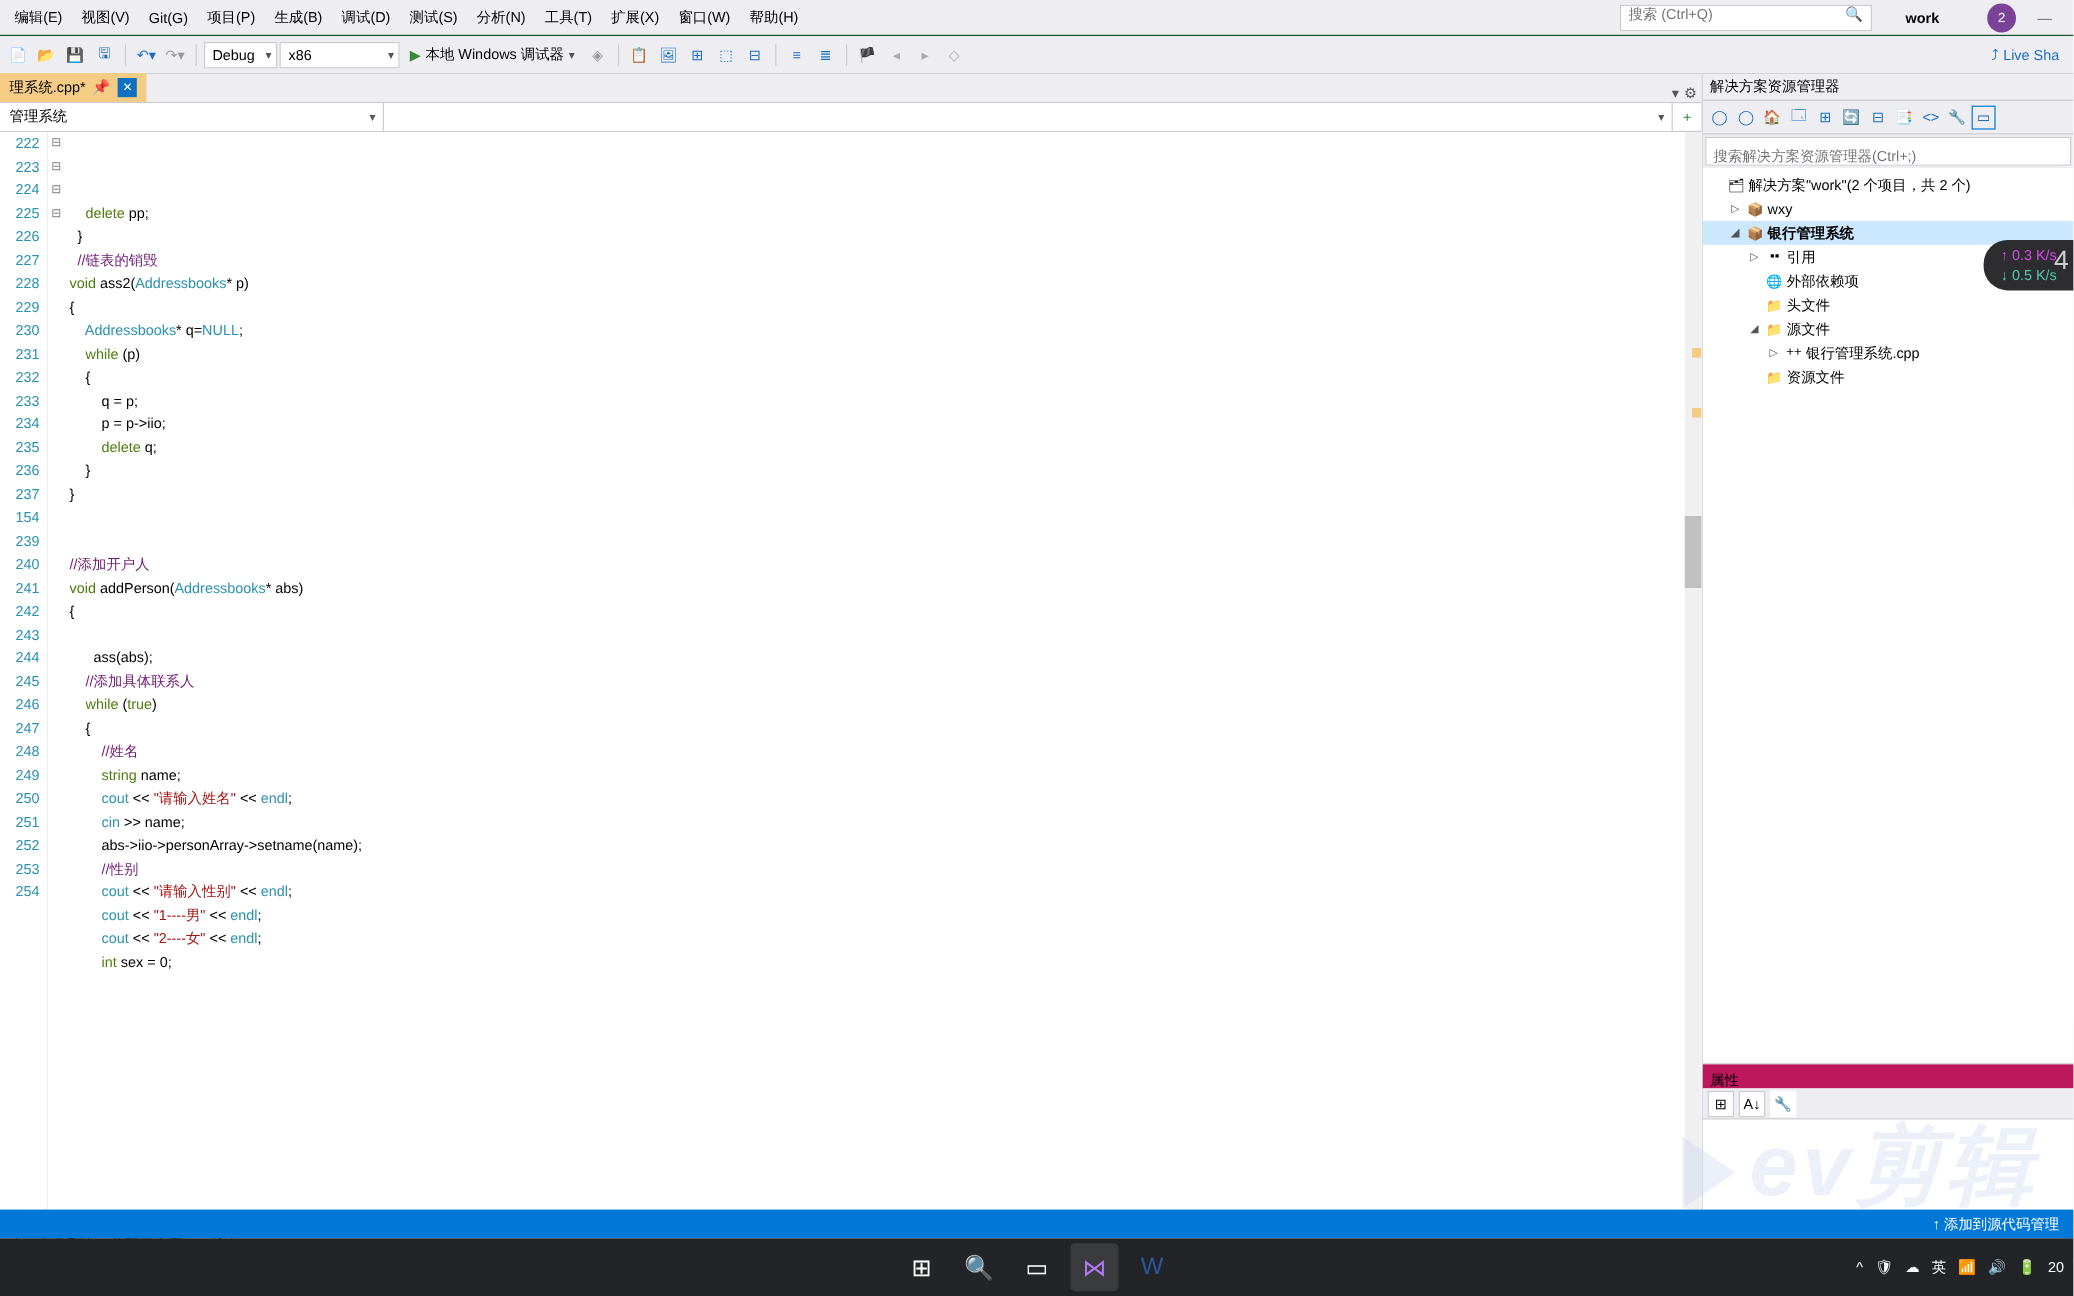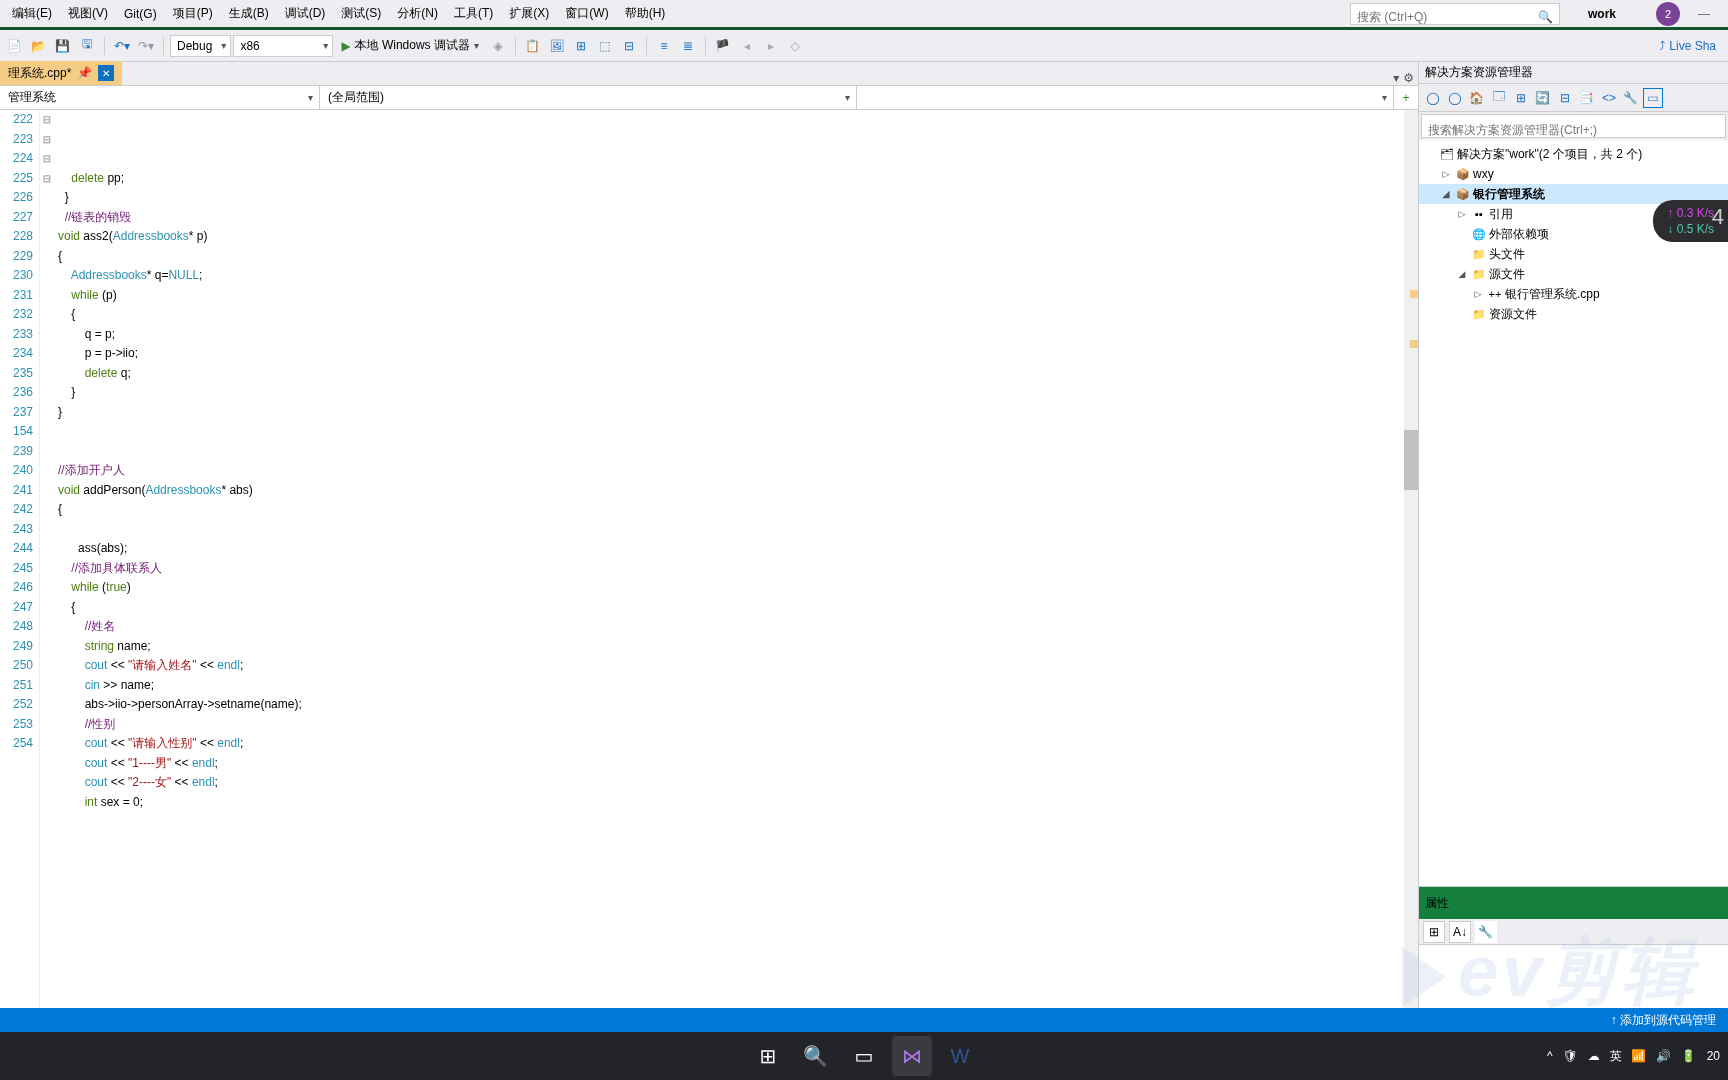--- a/index.html
+++ b/index.html
@@ -1,19 +1,19 @@
 <!DOCTYPE html>
 <html><head>
 <meta charset="utf-8">
 <style>
 *{box-sizing:border-box;margin:0;padding:0;font-family:"Microsoft YaHei","Segoe UI",sans-serif;font-size:12px}
 body{width:1728px;height:1080px;background:#fff;overflow:hidden;position:relative}
-.menubar{height:30px;background:#eeeef2;display:flex;align-items:center;padding:0 4px;border-bottom:3px solid #14532d}
+.menubar{height:30px;background:#eeeef2;display:flex;align-items:center;padding:0 4px;border-bottom:1px solid #14532d}
 .menubar .mi{padding:4px 8px;cursor:pointer}
-.search-box{margin-left:auto;width:210px;height:22px;border:1px solid #ccc;background:#fff;display:flex;align-items:flex-end;padding:0 6px}
+.search-box{margin-left:auto;width:210px;height:22px;border:1px solid #ccc;background:#fff;display:flex;align-items:flex-start;padding:0 6px}
 .search-box input{border:none;outline:none;flex:1;font-size:12px}
 .search-box .mag{color:#555}
 .sln-name{padding:0 20px;margin-left:8px;font-weight:bold}
 .user-badge{width:24px;height:24px;border-radius:50%;background:#7b4397;color:#fff;display:flex;align-items:center;justify-content:center;margin-left:20px;font-size:11px}
 .win-btn{width:40px;text-align:center;color:#666;margin-left:4px}
 .toolbar{height:32px;background:#eeeef2;display:flex;align-items:center;padding:0 4px;border-bottom:1px solid #ccc;gap:2px}
 .tb-btn{width:22px;height:22px;display:flex;align-items:center;justify-content:center;color:#1b6ec2;cursor:pointer}
 .tb-sep{width:1px;height:18px;background:#ccc;margin:0 4px}
 .tb-combo{height:22px;border:1px solid #ccc;background:#fff;padding:0 18px 0 6px;display:flex;align-items:center;position:relative;min-width:60px}
 .tb-combo::after{content:"▾";position:absolute;right:4px;color:#555;font-size:10px}
@@ -50,21 +50,21 @@
 .side-tb .ib{width:20px;height:20px;display:flex;align-items:center;justify-content:center;color:#1b6ec2;cursor:pointer}
 .side-search{height:24px;border:1px solid #ccc;margin:2px;background:#fff;display:flex;align-items:flex-end;padding:0 6px}
 .side-search input{border:none;outline:none;flex:1;font-size:12px;color:#888}
 .tree{flex:1;background:#fff;padding:4px 0;overflow:auto}
 .tn{display:flex;align-items:center;height:20px;padding-left:4px;gap:2px}
 .tn .exp{width:14px;text-align:center;color:#555;font-size:9px;cursor:pointer}
 .tn .ico{width:16px;text-align:center;font-size:11px}
 .tn.sel{background:#cce8ff}
 .tn.bold{font-weight:bold}
 .props{height:140px;border-top:1px solid #ccc;display:flex;flex-direction:column}
-.props-title{height:20px;padding:16px 6px;display:flex;align-items:center;font-size:11px;background:#15803d}
+.props-title{height:20px;padding:5px 6px;display:flex;align-items:flex-start;font-size:11px;background:#be185d}
 .props-tb{height:26px;display:flex;align-items:center;gap:4px;padding:0 4px;background:#eeeef2;border-bottom:1px solid #ccc}
 .props-tb .pb{width:22px;height:22px;border:1px solid #ccc;background:#fff;display:flex;align-items:center;justify-content:center}
 .props-body{flex:1;background:#fff}
 .status-editor{height:18px;background:#eeeef2;display:flex;align-items:center;padding:0 8px;gap:16px;font-size:11px;color:#555;border-top:1px solid #ccc}
 .status-editor .ok{color:#388a34}
 .status-editor .spacer{flex:1}
 .bottom-tabs{height:22px;background:#eeeef2;display:flex;align-items:center;gap:12px;padding:0 8px;font-size:11px;border-top:1px solid #ccc}
 .statusbar{position:absolute;left:0;right:0;height:24px;background:#0078d7;color:#fff;display:flex;align-items:center;padding:0 12px;font-size:11px}
 .statusbar .r{margin-left:auto;display:flex;align-items:center;gap:6px}
 .taskbar{position:absolute;bottom:0;left:0;right:0;height:48px;background:#232428;display:flex;align-items:center;justify-content:center;gap:8px}
@@ -151,23 +151,20 @@
         <span class="close">✕</span>
       </div>
       <div class="tabstrip-icons">
         <span>▾</span>
         <span>⚙</span>
       </div>
     </div>
     <div class="nav-combos">
       <div class="nav-combo" style="flex:0 0 320px">
           <span>管理系统</span>
-        </div>
-      <div class="nav-combo">
-          <span>(全局范围)</span>
         </div>
       <div class="nav-combo">
           <span></span>
         </div>
       <div class="nav-add">+</div>
     </div>
     <div class="codewrap">
       <div class="gutter" id="gutter">
           <div>222</div>
           <div>223</div>

